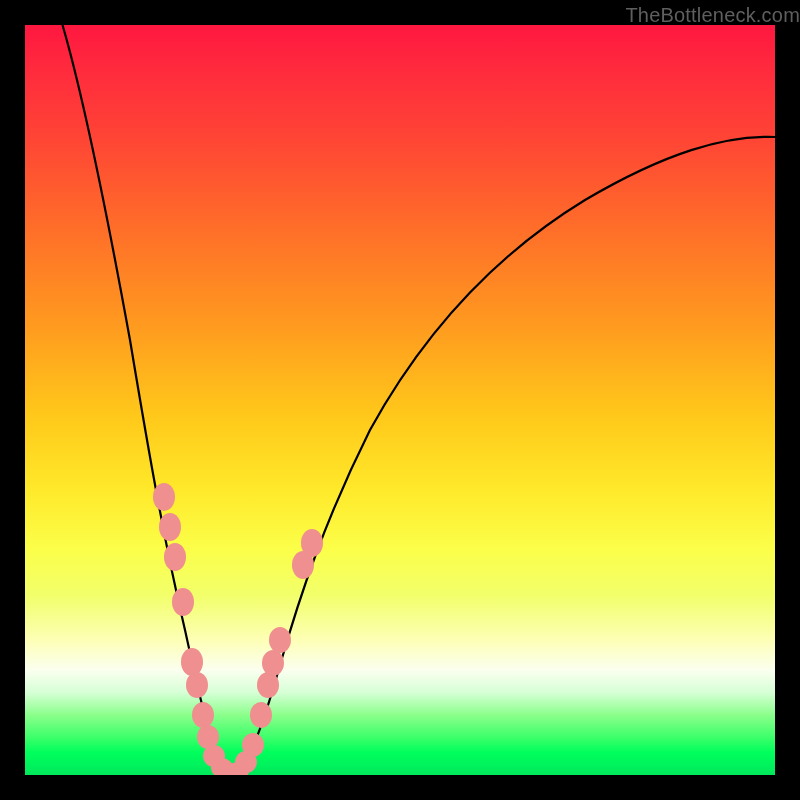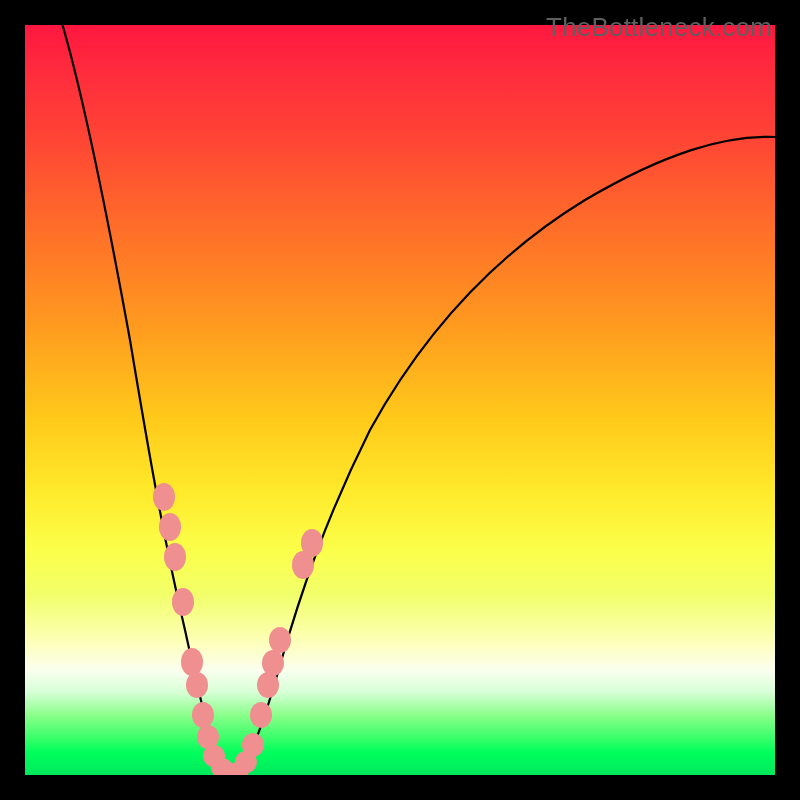--- a/index.html
+++ b/index.html
@@ -13,27 +13,26 @@
   .frame {
     width: 800px;
     height: 800px;
     background: #000;
     position: relative;
     box-sizing: border-box;
   }
   .watermark {
     position: absolute;
     top: 4px;
-    right: 28px;
+    right: 0;
     color: #5f5f5f;
-    font-size: 26px;
+    font-size: 20px;
     font-weight: 400;
     letter-spacing: 0.2px;
     z-index: 5;
-    margin-top: 8px;
   }
   .plot {
     position: absolute;
     left: 25px;
     top: 25px;
     width: 750px;
     height: 750px;
     box-sizing: border-box;
   }
   .gradient-bg {

